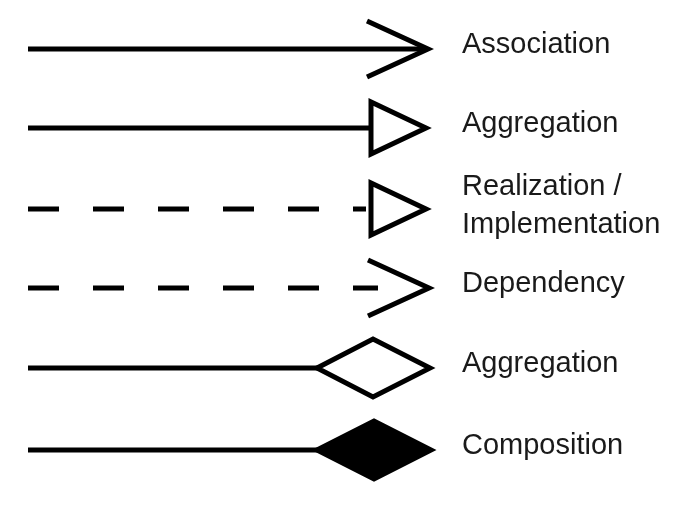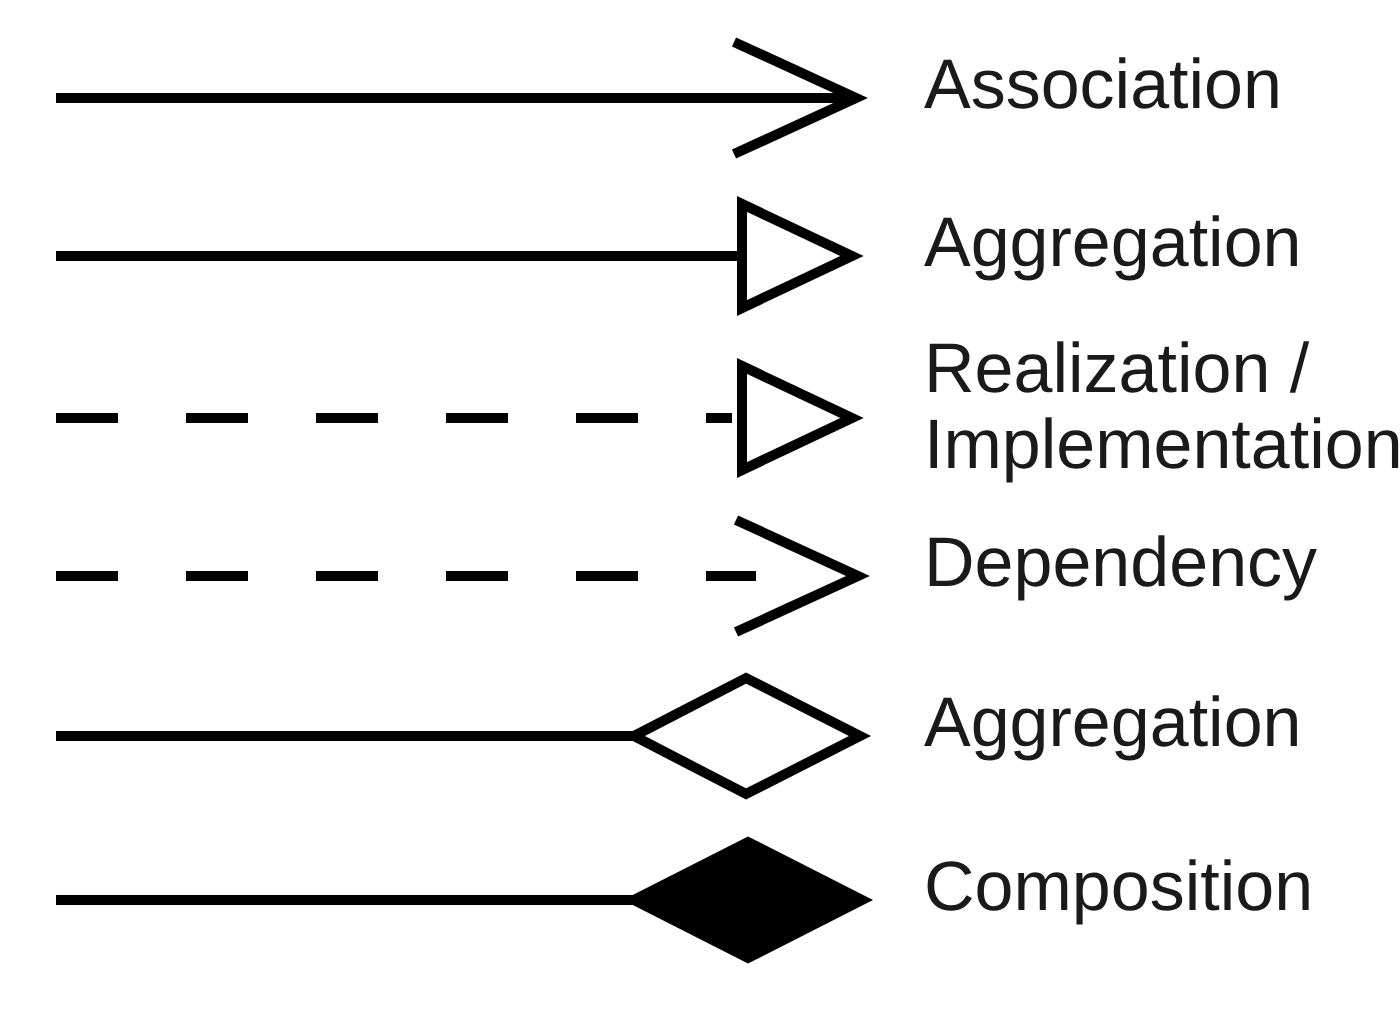--- a/index.html
+++ b/index.html
@@ -32,21 +32,21 @@
     stroke:var(--stroke);
     stroke-width:5;
     fill:var(--stroke);
     stroke-linejoin:miter;
   }
   .open{stroke-linecap:butt;stroke-linejoin:miter;}
   .label{
     position:absolute;
     left:462px;
     width:235px;
-    font-size:35px;
+    font-size:29px;
     line-height:38px;
     color:var(--text);
     white-space:pre-line;
     letter-spacing:0px;
   }
 </style>
 </head>
 <body>
 
 <div class="canvas">

